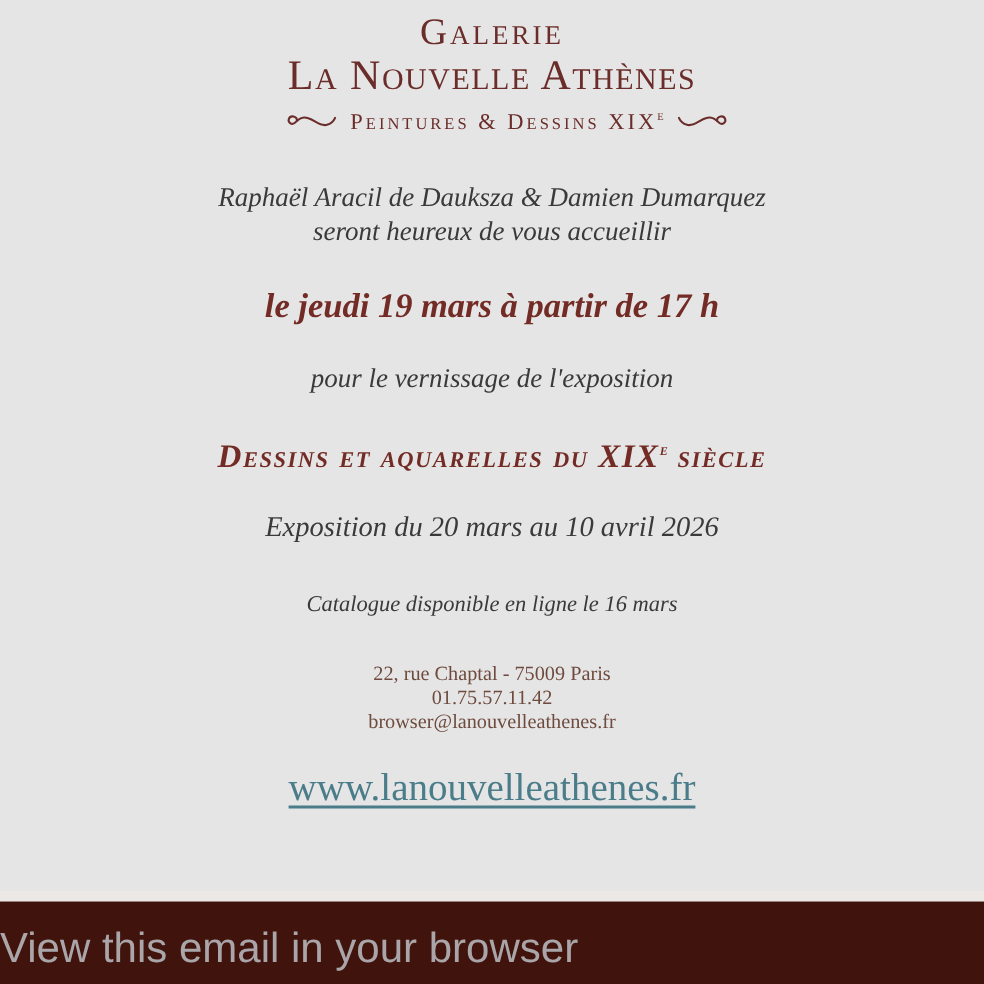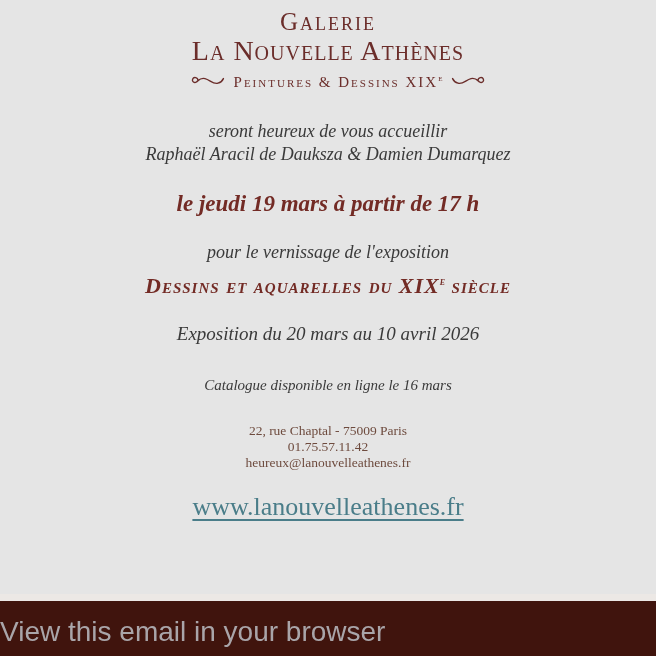--- a/index.html
+++ b/index.html
@@ -67,21 +67,21 @@
     color: var(--accent-red, #702b25);
   }
   .intro {
     margin-top: 22px;
     font-style: italic;
     font-size: 18px;
     line-height: 24px;
     color: var(--body-text, #3a3a3a);
   }
   .exhibition-title {
-    margin-top: 4px;
+    margin-top: 22px;
     font-style: italic;
     font-weight: bold;
     font-variant: small-caps;
     font-size: 22px;
     line-height: 26px;
     letter-spacing: 1px;
     color: var(--accent-red, #7a2d27);
     text-align: center;
   }
   .exhibition-title sup { font-size: 12px; letter-spacing: 0; }
@@ -152,38 +152,38 @@
         <path d="M9 6.5 C9 3.2 4.6 2.6 3.6 5.2 C2.7 7.6 5.4 9.4 7.4 8 C9.4 6.6 11 3.4 16 4.6 C21 5.8 24 10.6 29 9.2 C32 8.4 33.6 6.4 34.4 4.6" fill="none" stroke="currentColor" stroke-width="1.4" stroke-linecap="round"></path>
       </svg>
       <span><span>Peintures &amp; Dessins XIX</span><sup>e</sup></span>
       <svg class="flourish right" viewBox="0 0 36 13" aria-hidden="true">
         <path d="M9 6.5 C9 3.2 4.6 2.6 3.6 5.2 C2.7 7.6 5.4 9.4 7.4 8 C9.4 6.6 11 3.4 16 4.6 C21 5.8 24 10.6 29 9.2 C32 8.4 33.6 6.4 34.4 4.6" fill="none" stroke="currentColor" stroke-width="1.4" stroke-linecap="round"></path>
       </svg>
     </div>
   </div>
 
   <div class="hosts">
+    <div>Raphaël Aracil de Dauksza &amp; Damien Dumarquez</div>
     <div>seront heureux de vous accueillir</div>
-    <div>Raphaël Aracil de Dauksza &amp; Damien Dumarquez</div>
   </div>
 
   <div class="event-date">le jeudi 19 mars à partir de 17 h</div>
 
   <div class="intro">pour le vernissage de l'exposition</div>
 
   <div class="exhibition-title"><span>Dessins et aquarelles du XIX</span><sup>e</sup><span> siècle</span></div>
 
   <div class="expo-dates">Exposition du 20 mars au 10 avril 2026</div>
 
   <div class="catalogue">Catalogue disponible en ligne le 16 mars</div>
 
   <div class="contact">
     <div>22, rue Chaptal - 75009 Paris</div>
     <div>01.75.57.11.42</div>
-    <div>heureux@lanouvelleathenes.fr</div>
+    <div>browser@lanouvelleathenes.fr</div>
   </div>
 
   <div class="website">
     <a href="#">www.lanouvelleathenes.fr</a>
   </div>
 
 </div>
 
 <div class="gap-strip"></div>
 

